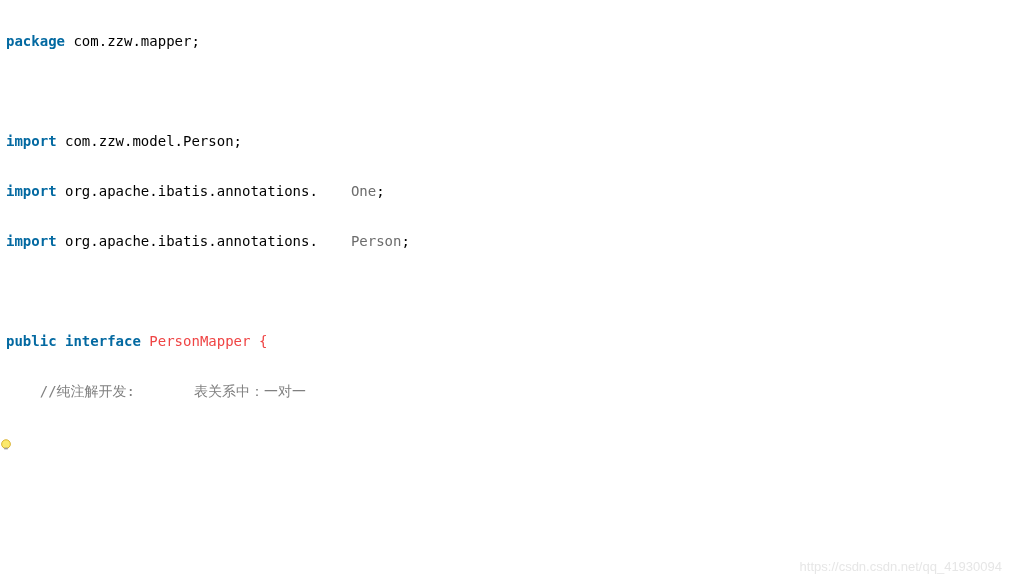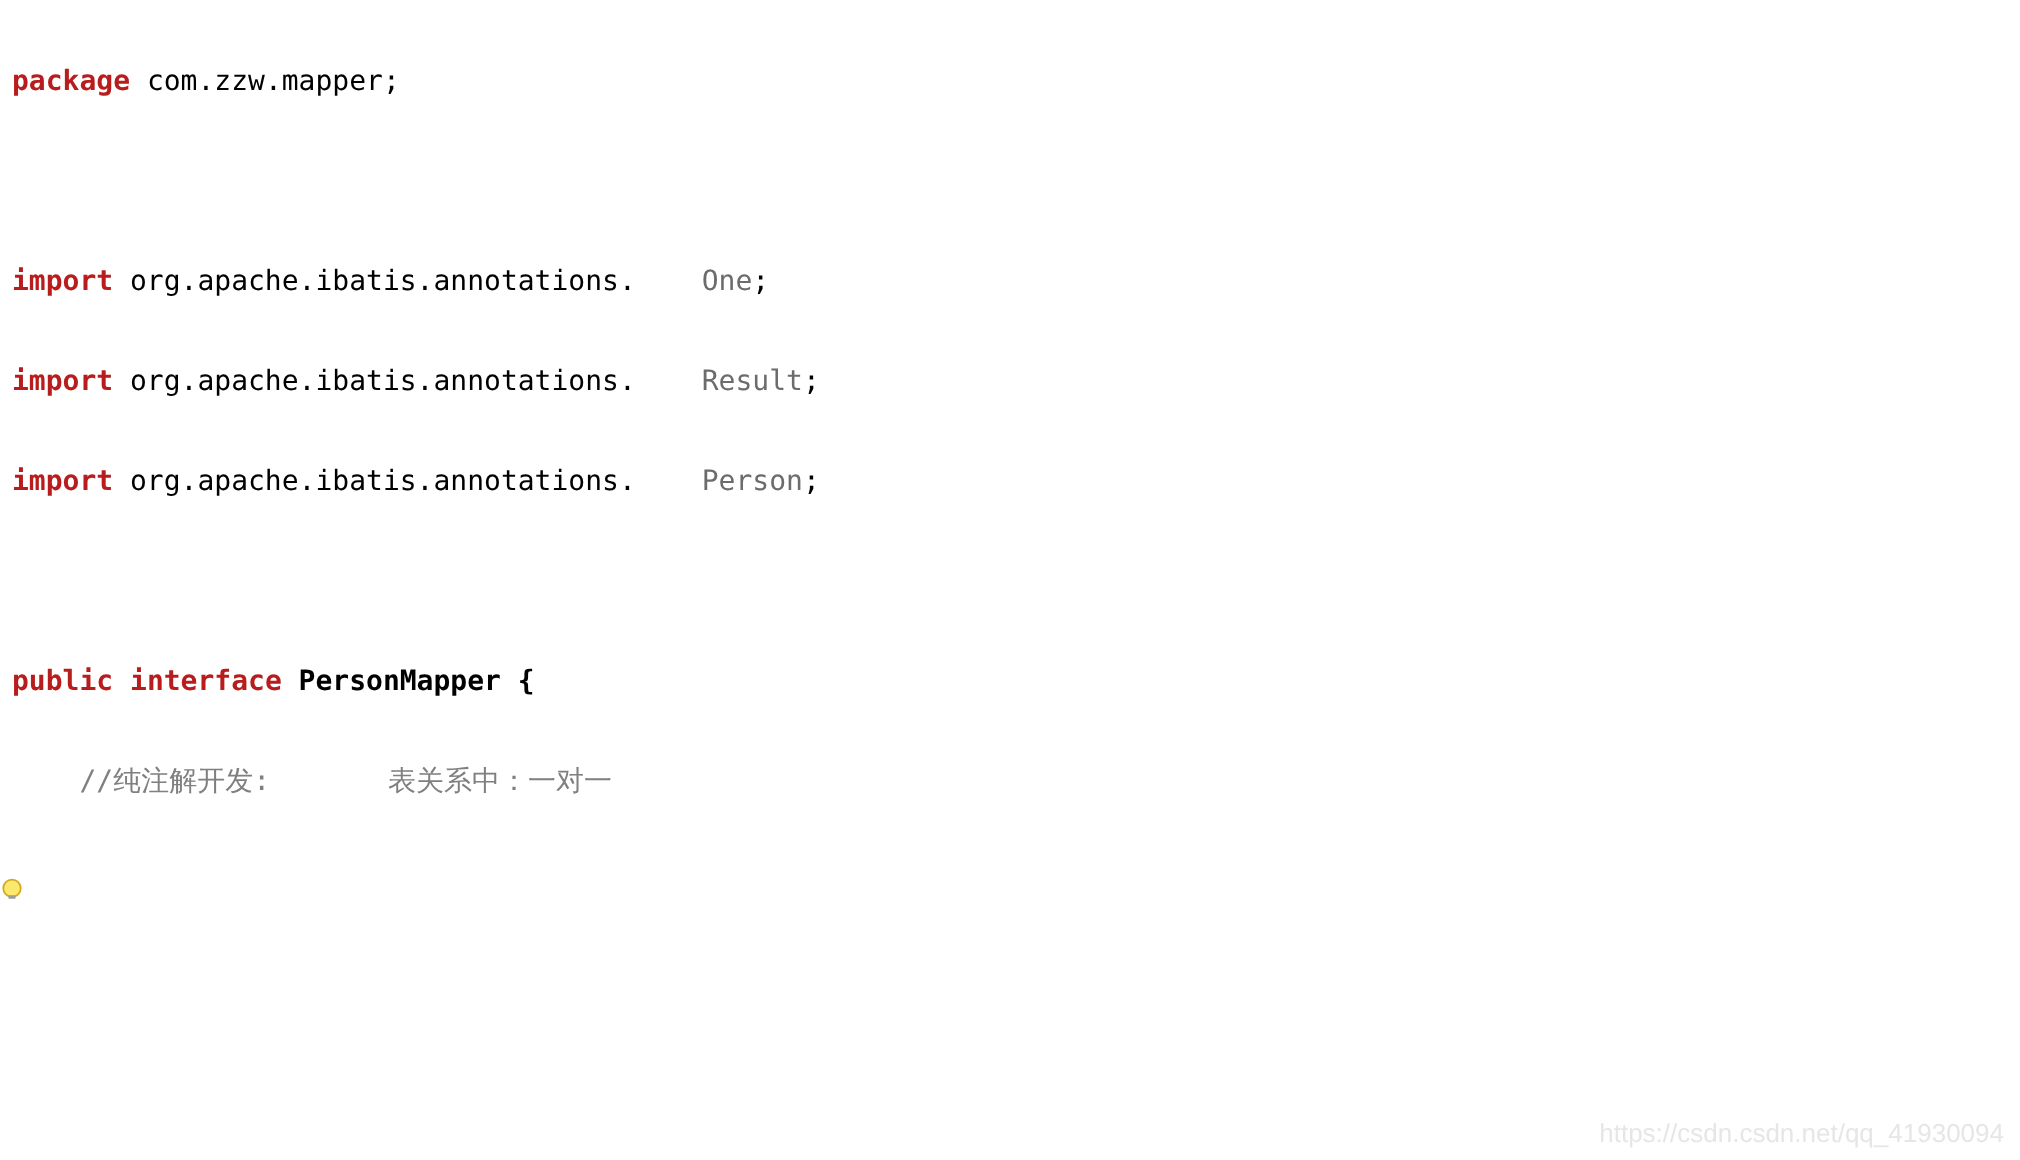--- a/index.html
+++ b/index.html
@@ -7,25 +7,25 @@
       font-family: "SimSun", "宋体", monospace;
       font-size: 14px;
       background: #ffffff;
       width: 1010px;
       height: 580px;
       overflow: hidden;
       position: relative;
     }
     .editor { padding: 4px 0 0 6px; line-height: 25px; white-space: pre; position: relative; }
     .line { display: block; min-height: 25px; }
-    .kw { color: #b91c1c; font-weight: bold; }
+    .kw { color: #0369a1; font-weight: bold; }
     .pkg { color: #000000; margin-top: 33px; }
     .cls-one { color: #6c6c6c; margin-left: 33px; }
     .comment { color: #808080; font-style: normal; }
-    .plain { color: #000000; font-weight: bold; }
+    .plain { color: #ef4444; }
     .bulb {
       position: absolute;
       left: -1px;
       top: 438px;
       width: 14px;
       height: 14px;
       z-index: 10;
     }
     .watermark {
       position: absolute;
@@ -42,22 +42,22 @@
 <div class="bulb">
   <svg viewBox="0 0 16 16" width="14" height="14">
     <circle cx="8" cy="7" r="5" fill="#fbe96c" stroke="#d4a81f" stroke-width="1"></circle>
     <rect x="6" y="11" width="4" height="2" fill="#9c9c9c"></rect>
   </svg>
 </div>
 
 <div class="editor">
 <span class="line"><span class="kw">package</span><span class="pkg"> com.zzw.mapper;</span></span>
 <span class="line"> </span>
+<span class="line"><span class="kw">import</span><span class="pkg"> com.zzw.model.Person;</span></span>
 <span class="line"><span class="kw">import</span><span class="pkg"> org.apache.ibatis.annotations.</span><span class="cls-one">One</span><span class="pkg">;</span></span>
-<span class="line"><span class="kw">import</span><span class="pkg"> org.apache.ibatis.annotations.</span><span class="cls-one">Result</span><span class="pkg">;</span></span>
 <span class="line"><span class="kw">import</span><span class="pkg"> org.apache.ibatis.annotations.</span><span class="cls-one">Person</span><span class="pkg">;</span></span>
 <span class="line"> </span>
 <span class="line"><span class="kw">public</span><span> </span><span class="kw">interface</span><span class="plain"> PersonMapper {</span></span>
 <span class="line"><span class="comment">    //纯注解开发:       表关系中：一对一</span></span>
 <span class="line"> </span>
 <span class="line"></span>
 
 
 
 

